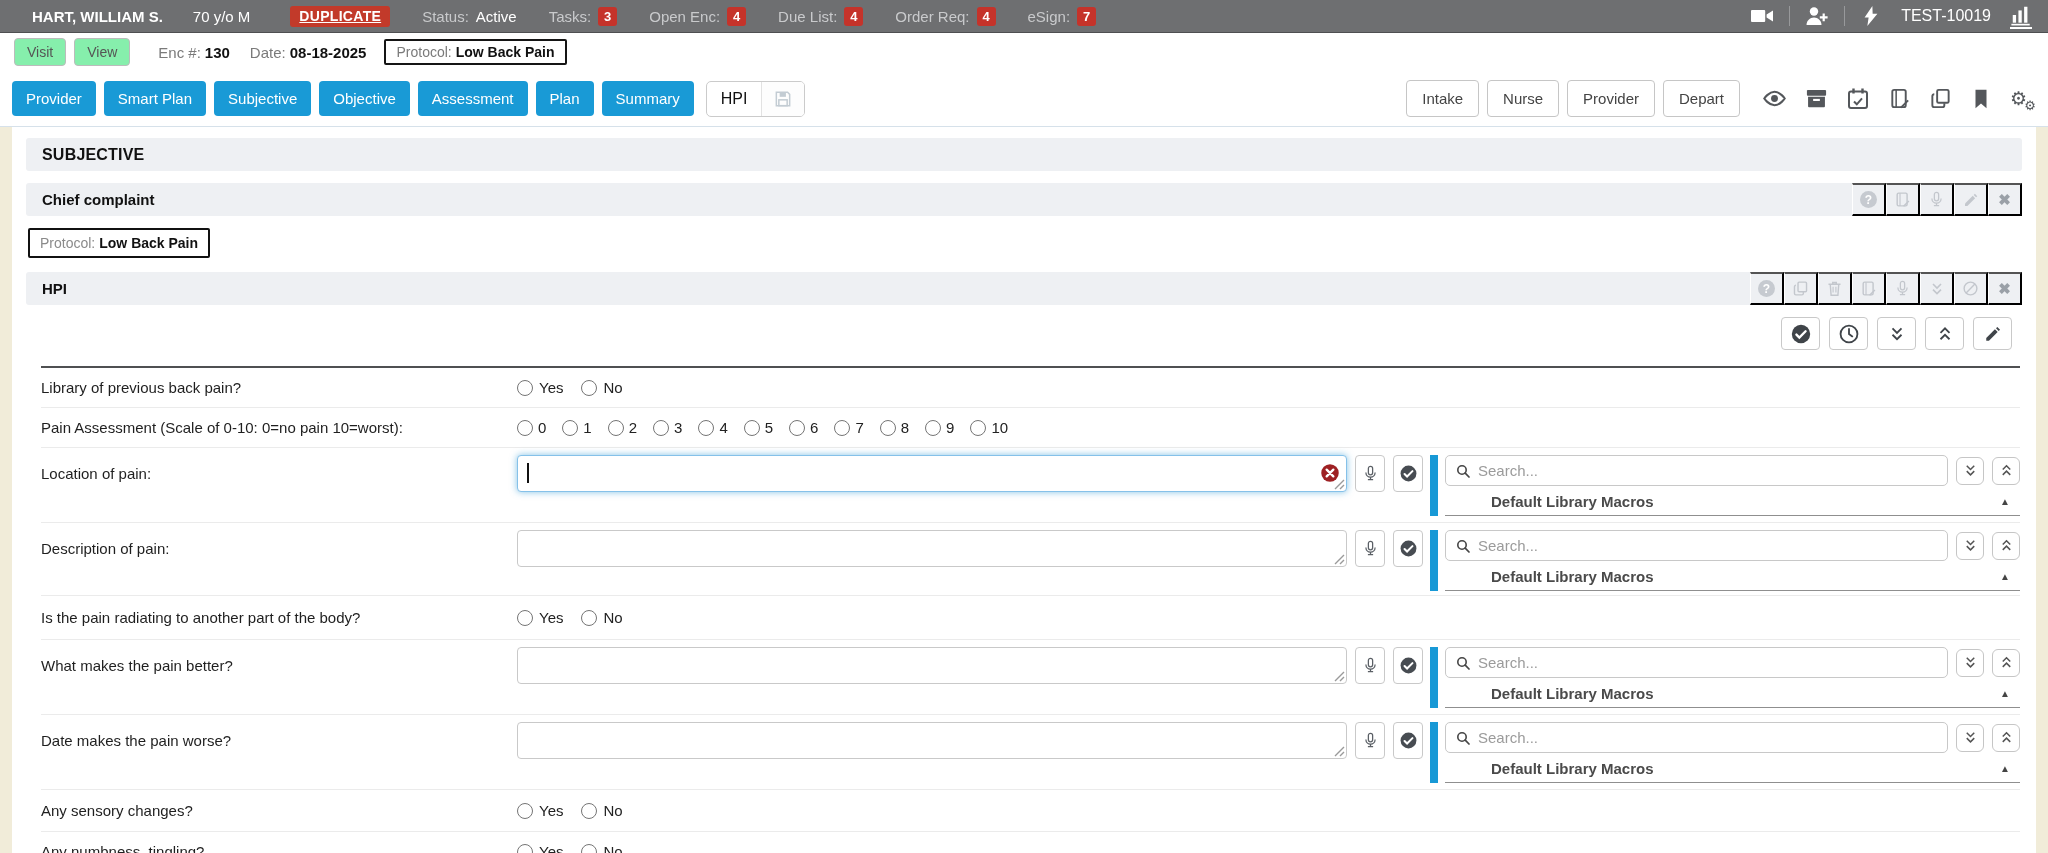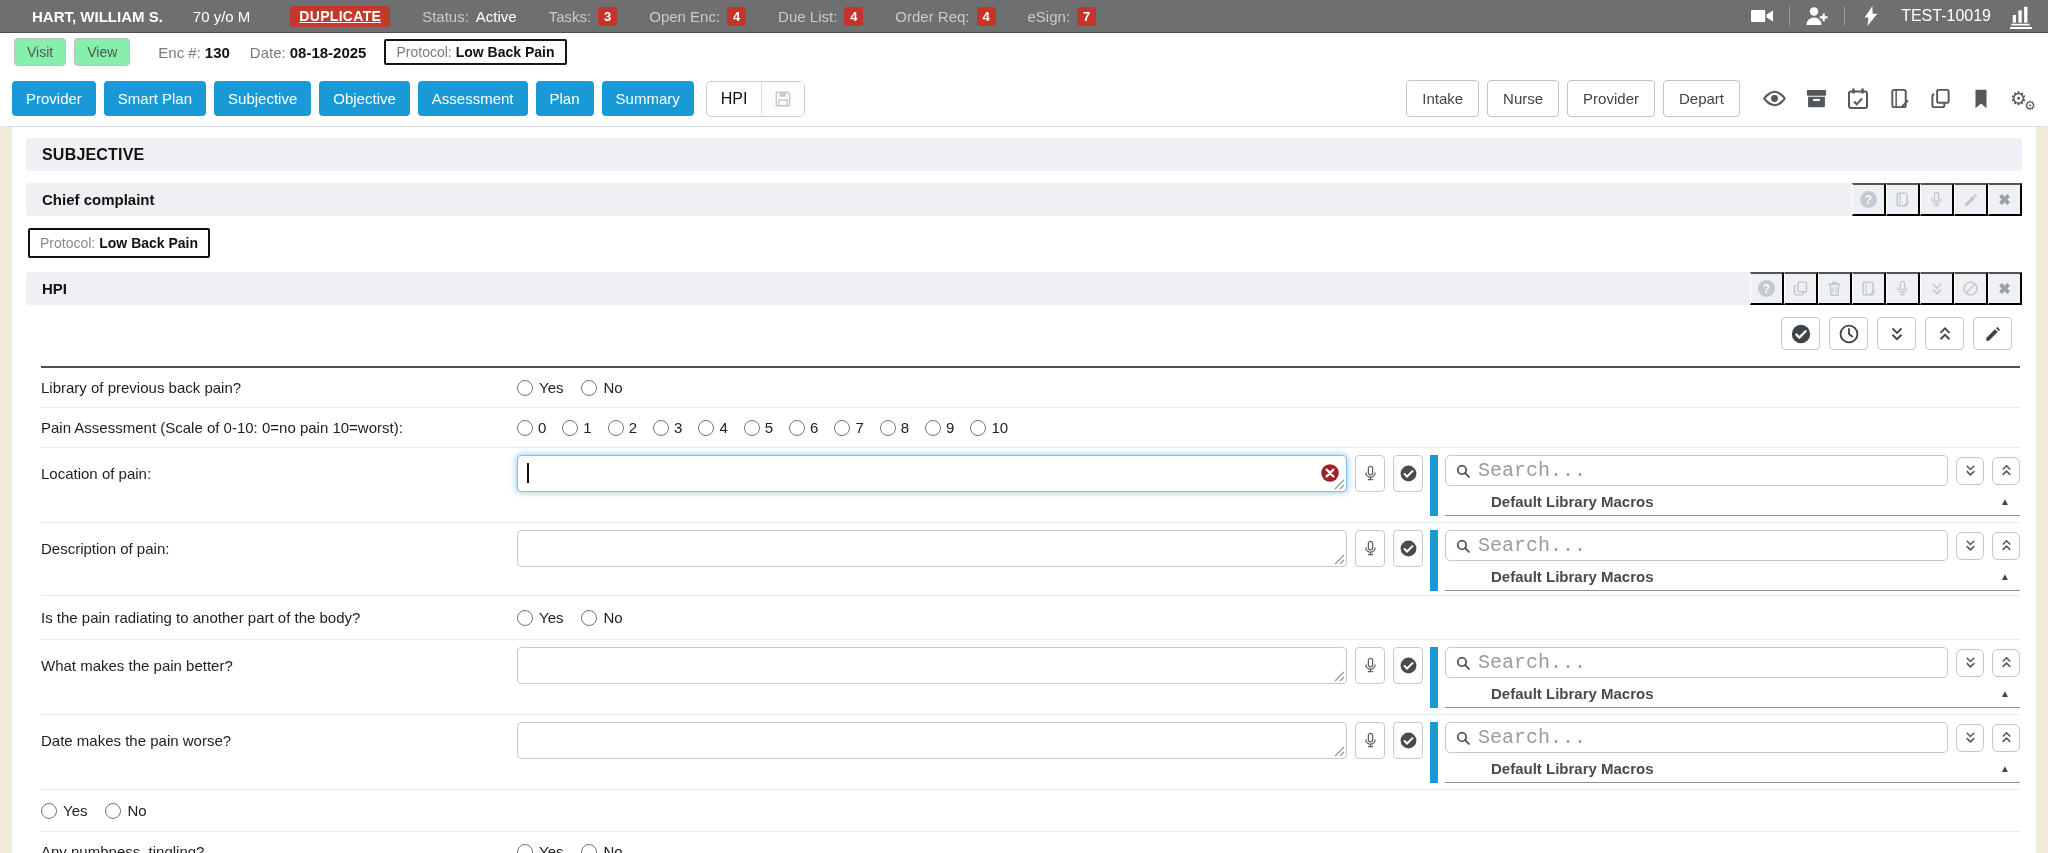--- a/index.html
+++ b/index.html
@@ -98,21 +98,21 @@
   .grip { position:absolute; right:2px; bottom:2px; }
   .sq-btn { width:30px; height:37px; border:1px solid #c9c9c9; border-radius:4px; background:#fff;
             display:flex; align-items:center; justify-content:center; color:#5b6066; }
 
   .macros-col { margin-left:auto; display:flex; gap:7px; align-items:stretch; }
   .bluebar { width:8px; background:#1899d6; }
   .macros-inner { width:575px; border-bottom:1px solid #8f8f8f; }
   .search-row { display:flex; align-items:center; gap:8px; }
   .search-box { flex:1; height:31px; border:1px solid #c8c8c8; border-radius:5px; display:flex;
                 align-items:center; padding:0 9px; gap:7px; color:#454545; background:#fff; }
-  .search-box input { border:none; outline:none; flex:1; font-size:20px; font-family:Liberation Mono, monospace; color:#333;
+  .search-box input { border:none; outline:none; flex:1; font-size:15px; font-family:Liberation Sans, sans-serif; color:#333;
                       background:transparent; }
   .search-box input::placeholder { color:#9b9b9b; }
   .chev-btn { width:28px; height:28px; border:1px solid #c6c6c6; border-radius:6px; background:#fff;
               color:#555; display:flex; align-items:center; justify-content:center; }
   .macros-head { display:flex; align-items:center; justify-content:space-between;
                  padding:7px 10px 5px 2px; font-weight:bold; font-size:15px; color:#4a4a4a;margin-left:44px; }
   .tri { font-size:10px; color:#444; }
 </style>
 </head>
 <body>
@@ -716,20 +716,21 @@
           </span>
           <span class="macros-head">
             <span>Default Library Macros</span>
             <span class="tri">▲</span>
           </span>
         </span>
       </span>
     </div>
 
     <div class="qrow h42">
+      <span class="qlabel">Any sensory changes?</span>
       <span class="radios">
         <span class="radio-item">
             <span class="radio"></span>
             <span>Yes</span>
           </span>
         <span class="radio-item">
             <span class="radio"></span>
             <span>No</span>
           </span>
       </span>

